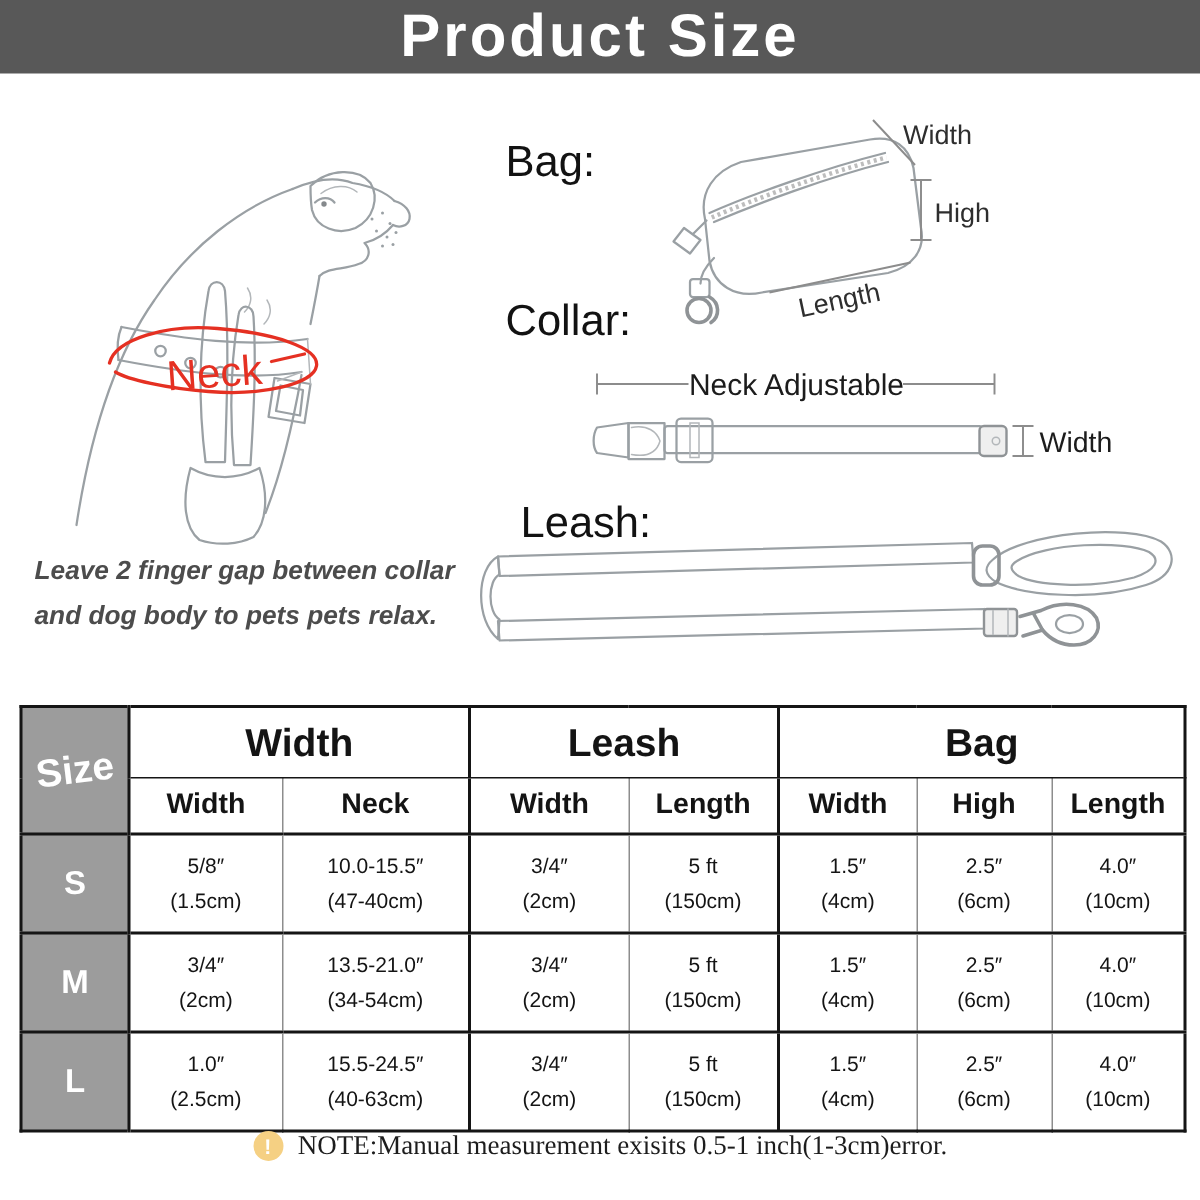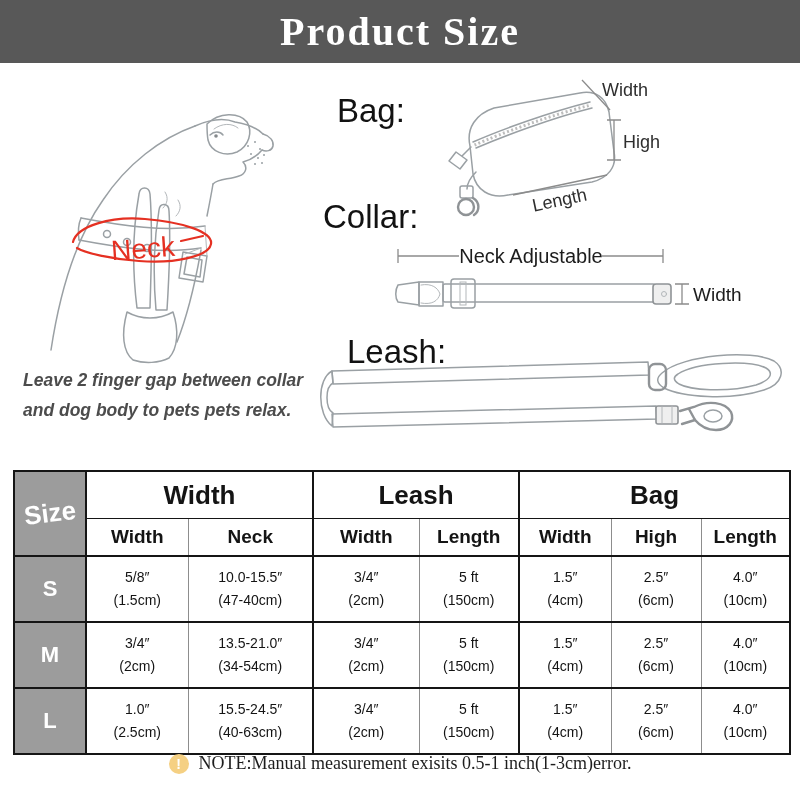--- a/index.html
+++ b/index.html
@@ -5,28 +5,28 @@
   :root{
     --banner_bg:#585858; --header_gray:#9c9c9c; --accent_red:#e53022;
     --note_icon_bg:#f5d083; --border_dark:#151515; --border_light:#8d8d8d;
     --sketch:#9aa0a4; --text_dark:#141414;
   }
   html,body{margin:0;padding:0;background:#ffffff;}
   body{font-family:"Liberation Sans", sans-serif;}
   .page{position:relative;width:800px;height:800px;background:#fff;overflow:hidden;}
 
   
-  .banner{position:absolute;left:0;top:0;width:800px;height:63px;background:var(--banner_bg);
-          display:flex;align-items:center;justify-content:center;font-family:Liberation Serif, serif;}
+  .banner{position:absolute;left:0;top:0;width:800px;height:49px;background:var(--banner_bg);
+          display:flex;align-items:center;justify-content:center;}
   .banner h1{margin:0;color:#fff;font-size:40px;font-weight:bold;letter-spacing:2px;}
 
   
-  .sec-label{position:absolute;font-size:33px;color:#121212;font-weight:400;}
+  .sec-label{position:absolute;font-size:29px;color:#121212;font-weight:400;}
   .lbl-bag{left:337px;top:92px;}
-  .lbl-collar{left:323px;top:198px;}
+  .lbl-collar{left:337px;top:198px;}
   .lbl-leash{left:347px;top:333px;}
 
   
   .caption{position:absolute;left:23px;top:365px;width:300px;font-size:17.5px;line-height:30px;
            font-style:italic;font-weight:bold;color:#4c4c4c;}
 
   
   svg{position:absolute;overflow:visible;}
   svg text{font-family:"Liberation Sans", sans-serif;}
   .sketch{stroke:var(--sketch);stroke-width:1.5;fill:none;stroke-linecap:round;stroke-linejoin:round;}

